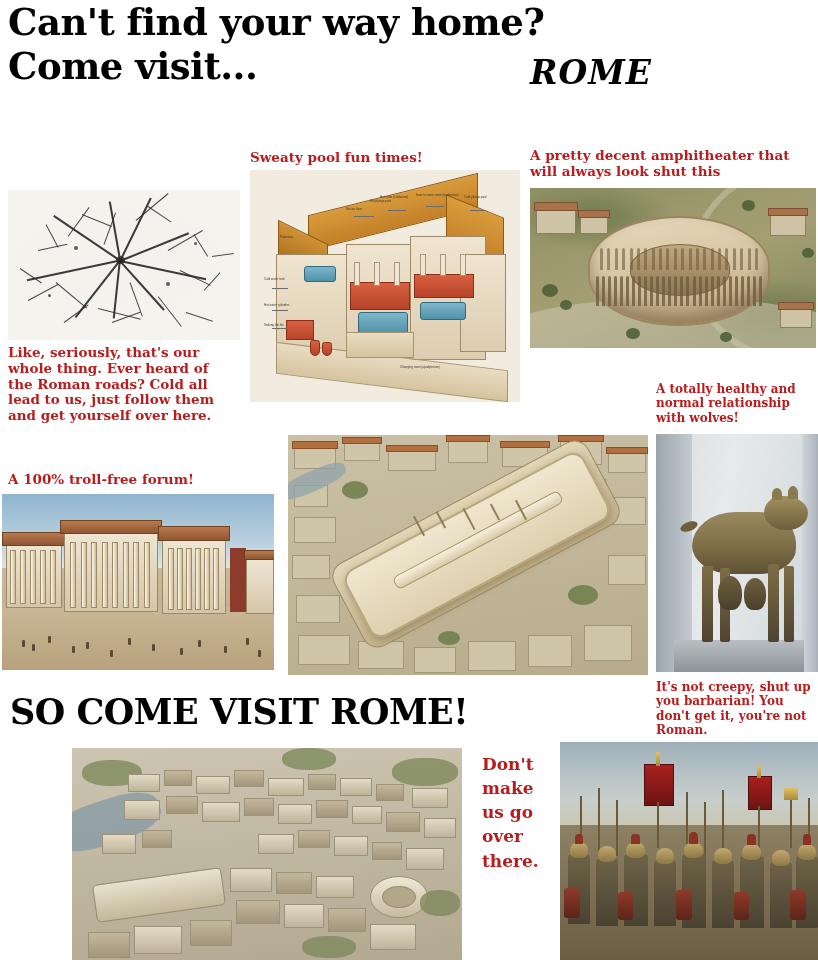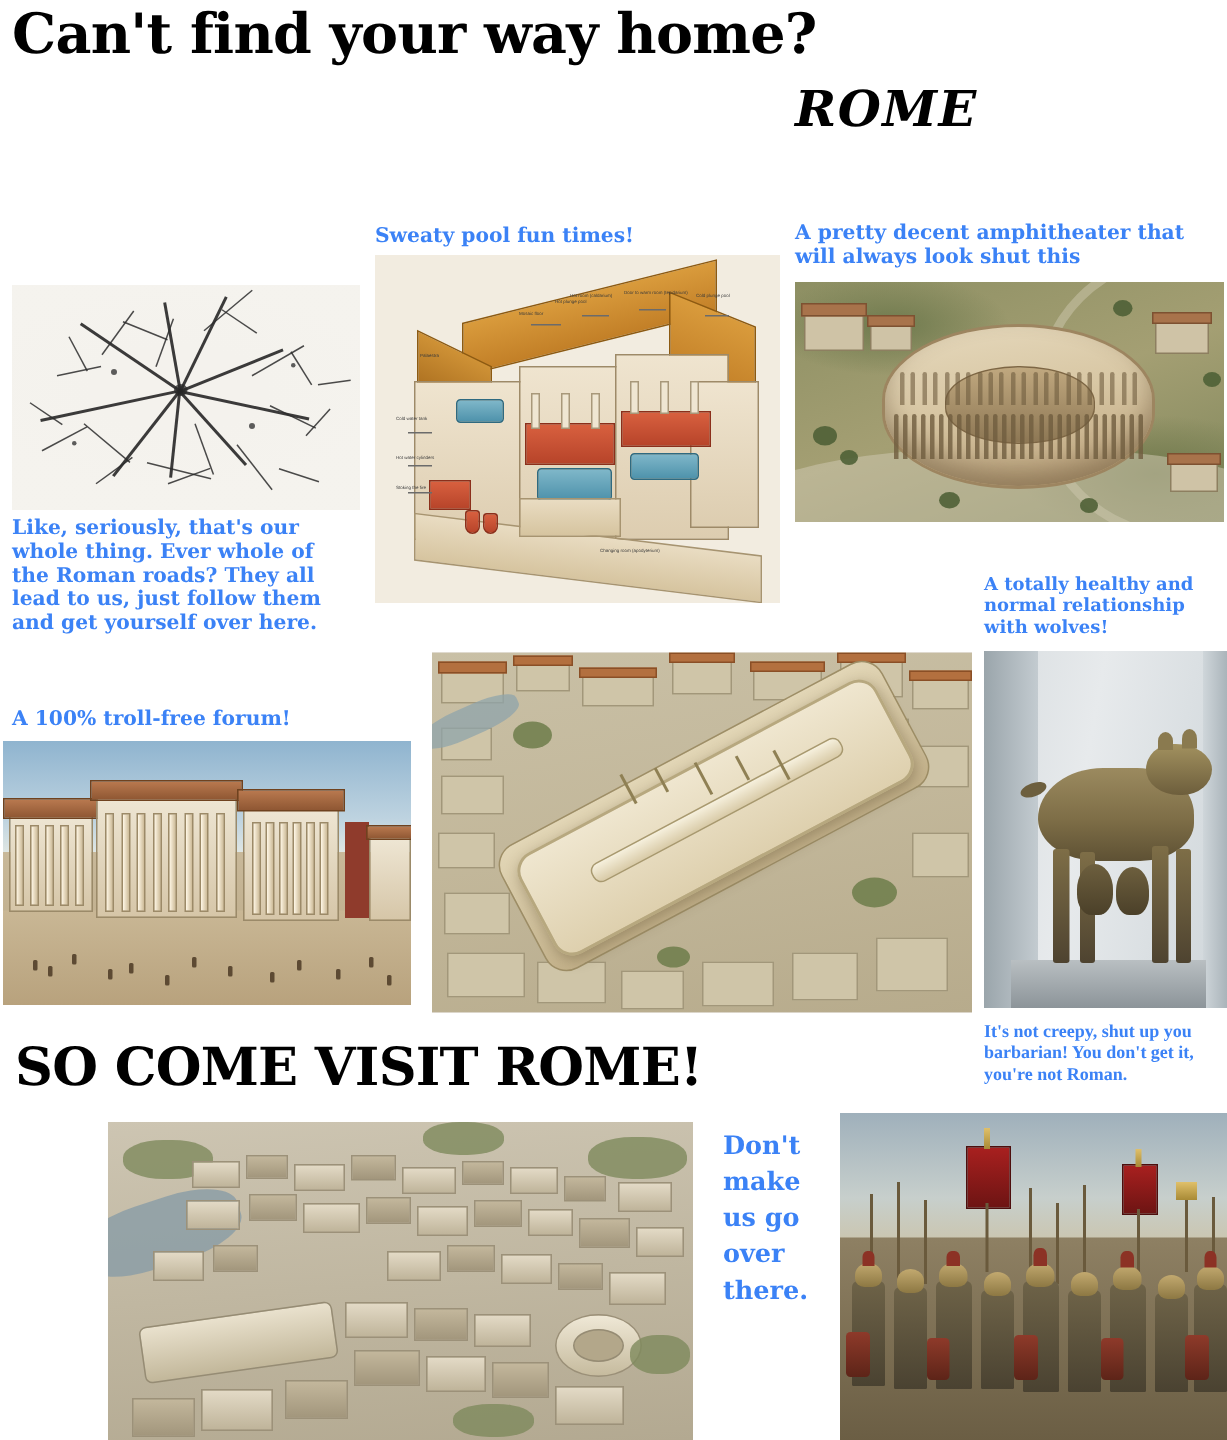--- a/index.html
+++ b/index.html
@@ -37,21 +37,21 @@
   #hl-final {
     left: 10px; top: 694px; font-size: 35px;
     font-family: "DejaVu Serif", serif; font-weight: bold;
   }
 
   .caption {
     font-family: "DejaVu Serif", serif;
     font-weight: bold;
     font-size: 13.5px;
     line-height: 1.17;
-    color: #3b82f6;
+    color: #b91c1c;
   }
   .caption.small { font-size: 12px; line-height: 1.2; }
 
   
   .imgbox {
     overflow: hidden;
     position: absolute;
     background: #cfc8bb;
   }
   .imgbox .inner { position: absolute; inset: 0; }
@@ -285,20 +285,21 @@
     position: absolute;
     white-space: nowrap;
   }
 </style>
 </head>
 <body>
 
 <div class="canvas">
 
   <div class="abs headline" id="hl-line1">Can't find your way home?</div>
+  <div class="abs headline" id="hl-line2">Come visit...</div>
   <div class="abs headline" id="hl-rome">ROME</div>
 
 
   <div class="imgbox" id="img-roads" style="left:8px; top:190px; width:232px; height:150px;">
     <div class="inner">
 
       <div class="road thick" style="left:112px; top:70px; width:88px; transform: rotate(12deg);"></div>
       <div class="road thick" style="left:112px; top:70px; width:74px; transform: rotate(-22deg);"></div>
       <div class="road thick" style="left:112px; top:70px; width:66px; transform: rotate(48deg);"></div>
       <div class="road thick" style="left:112px; top:70px; width:70px; transform: rotate(-64deg);"></div>
@@ -330,21 +331,21 @@
       <div class="road" style="left:96px; top:54px; width:34px; transform: rotate(-70deg);"></div>
       <div class="road" style="left:122px; top:92px; width:36px; transform: rotate(70deg);"></div>
       <div class="blob" style="left:108px; top:66px; width:9px; height:8px;"></div>
       <div class="blob" style="left:66px; top:56px; width:4px; height:4px;"></div>
       <div class="blob" style="left:158px; top:92px; width:4px; height:4px;"></div>
       <div class="blob" style="left:40px; top:104px; width:3px; height:3px;"></div>
       <div class="blob" style="left:186px; top:52px; width:3px; height:3px;"></div>
     </div>
   </div>
 
-  <div class="abs caption" style="left:8px; top:345px; width:228px;">Like, seriously, that's our whole thing. Ever whole of the Roman roads? They all lead to us, just follow them and get yourself over here.</div>
+  <div class="abs caption" style="left:8px; top:345px; width:228px;">Like, seriously, that's our whole thing. Ever heard of the Roman roads? Cold all lead to us, just follow them and get yourself over here.</div>
 
   <div class="abs caption" style="left:250px; top:150px; width:280px;">Sweaty pool fun times!</div>
 
   <div class="imgbox" id="img-baths" style="left:250px; top:170px; width:270px; height:232px;">
     <div class="inner">
 
       <div class="bath-roof" style="left:58px; top:24px; width:168px; height:34px; transform: skewY(-14deg);"></div>
       <div class="bath-roof" style="left:196px; top:36px; width:56px; height:52px; transform: skewY(22deg);"></div>
       <div class="bath-roof" style="left:28px; top:62px; width:48px; height:40px; transform: skewY(26deg); background:linear-gradient(180deg,#cf9236,#a96d1e);"></div>
 
@@ -606,21 +607,21 @@
       <div class="wolf-leg" style="left:112px; top:130px; width:11px; height:78px;"></div>
       <div class="wolf-leg" style="left:128px; top:132px; width:10px; height:76px;"></div>
 
       <div class="wolf-tail" style="left:24px; top:88px; width:18px; height:9px; transform:rotate(-20deg);"></div>
 
       <div class="wolf-twin" style="left:62px; top:142px; width:24px; height:34px;"></div>
       <div class="wolf-twin" style="left:88px; top:144px; width:22px; height:32px;"></div>
     </div>
   </div>
 
-  <div class="abs caption small" style="left:656px; top:680px; width:162px;font-family:Liberation Serif, serif;">It's not creepy, shut up you barbarian! You don't get it, you're not Roman.</div>
+  <div class="abs caption small" style="left:656px; top:680px; width:162px;">It's not creepy, shut up you barbarian! You don't get it, you're not Roman.</div>
 
   <div class="abs headline" id="hl-final">SO COME VISIT ROME!</div>
 
   <div class="abs caption" style="left:482px; top:752px; width:66px; font-size:17px; line-height:1.42;">Don't make us go over there.</div>
 
   <div class="imgbox" id="img-model" style="left:72px; top:748px; width:390px; height:212px;">
     <div class="inner">
       <div class="m-water" style="left:-20px; top:52px; width:110px; height:44px; transform:rotate(-18deg);"></div>
       <div class="m-green" style="left:10px; top:12px; width:60px; height:26px;"></div>
       <div class="m-green" style="left:320px; top:10px; width:66px; height:28px;"></div>

